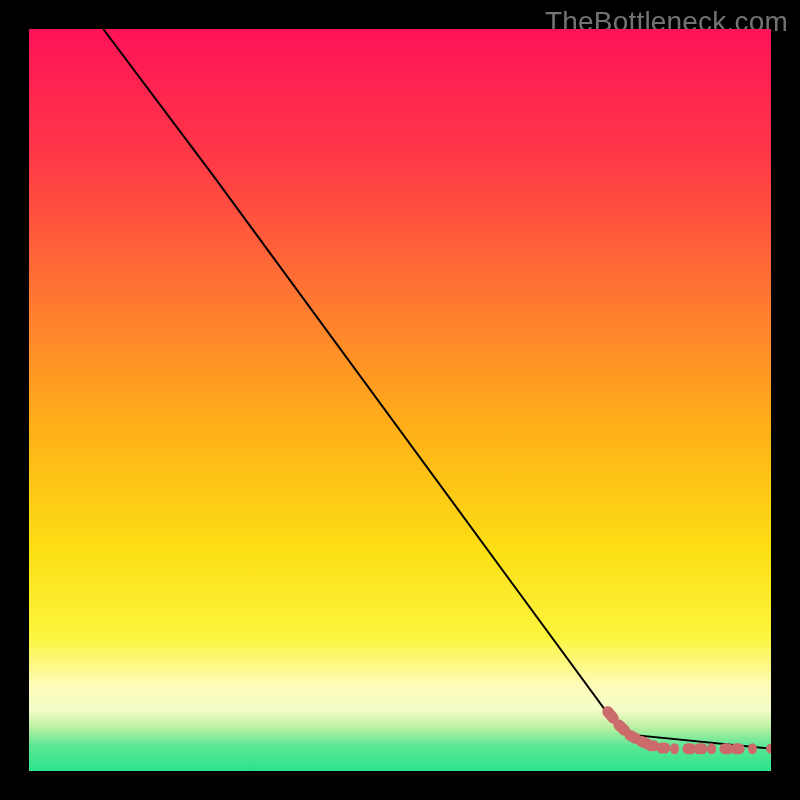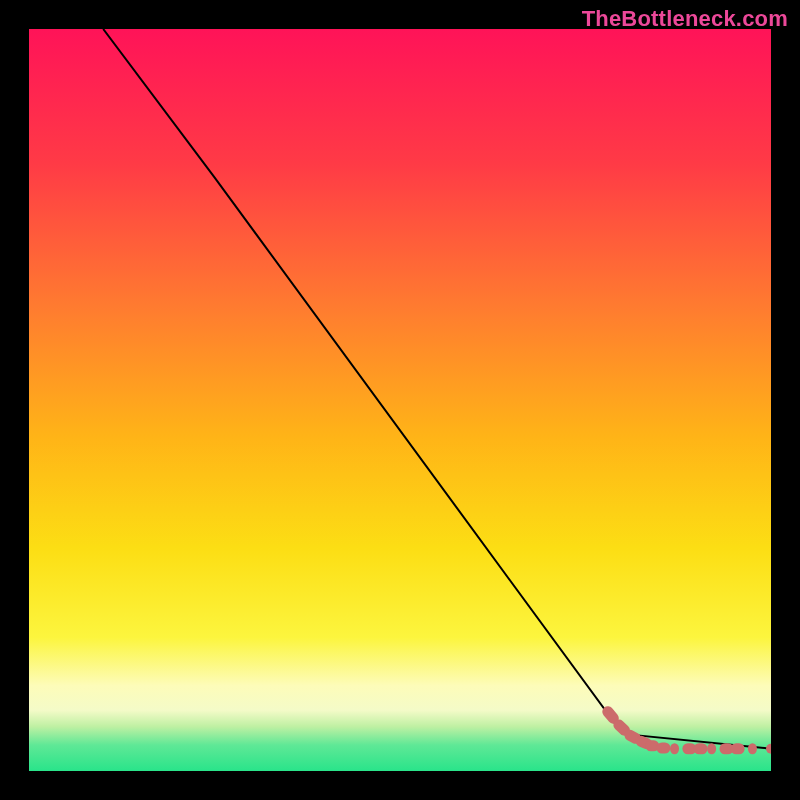--- a/index.html
+++ b/index.html
@@ -23,23 +23,23 @@
     position: absolute;
     left: 0;
     top: 0;
     width: 742px;
     height: 742px;
   }
   .watermark {
     position: absolute;
     top: 6px;
     right: 12px;
-    color: #ec4899;
-    font-size: 22px;
-    font-weight: 700;
+    color: #737373;
+    font-size: 28px;
+    font-weight: 400;
     letter-spacing: 0.2px;
     user-select: none;
   }
   svg { display: block; }
 </style>
 </head>
 <body>
 
 <div class="watermark">TheBottleneck.com</div>
 

